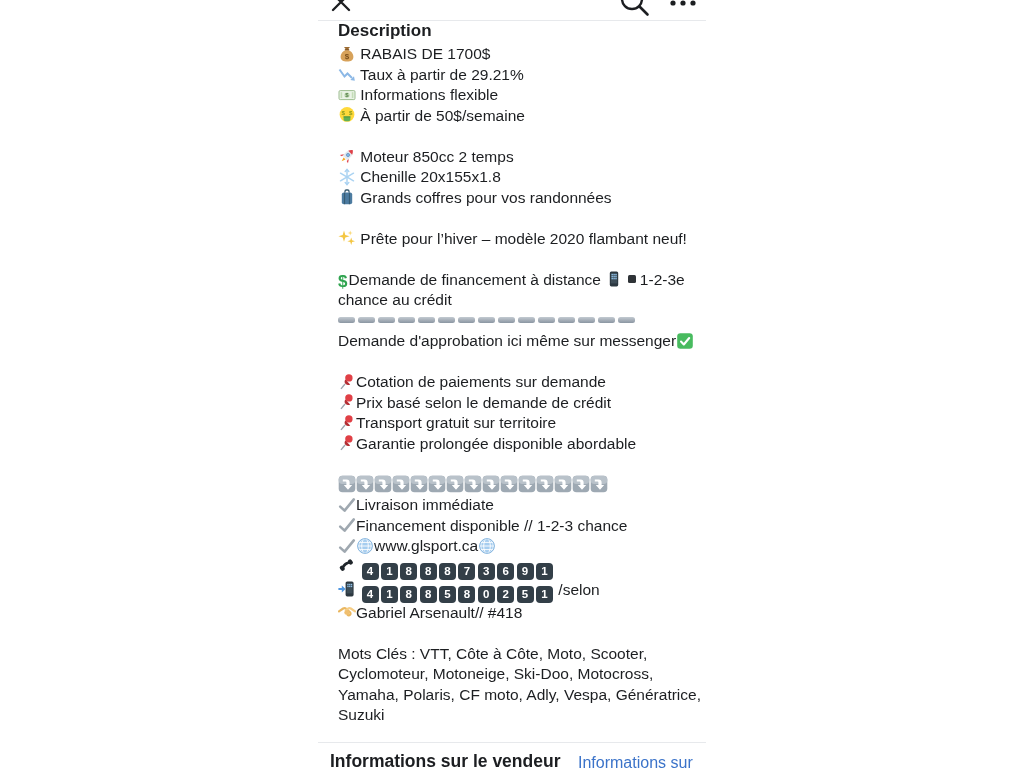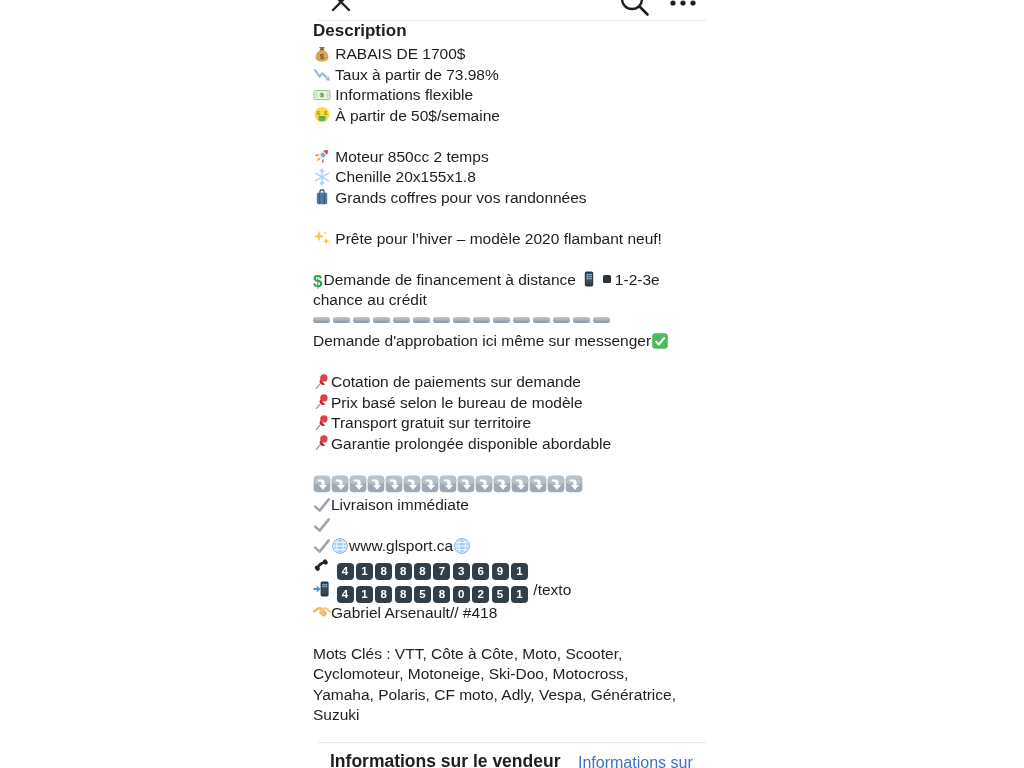--- a/index.html
+++ b/index.html
@@ -9,21 +9,21 @@
     font-family:"Liberation Sans", sans-serif;
   }
   .topbar-divider{position:absolute;left:318px;top:20px;width:388px;height:1px;background:#e7e9ec;}
   .footer-divider{position:absolute;left:318px;top:742px;width:388px;height:1px;background:#e7e9ec;}
   .tb-icon{position:absolute;cursor:pointer;}
   .close-icon{left:329px;top:-10px;width:24px;height:24px;}
   .search-icon{left:618px;top:-15px;width:34px;height:34px;}
   .more-icon{left:668px;top:-3px;width:30px;height:12px;}
   .tb-icon svg{display:block;width:100%;height:100%;}
 
-  .content{position:absolute;left:313px;top:21px;width:376px;}
+  .content{position:absolute;left:338px;top:21px;width:376px;}
   .desc-heading{font-size:17px;font-weight:700;margin:0 0 3px 0;line-height:20px;}
   .line{font-size:15.5px;line-height:20.5px;min-height:20.5px;white-space:pre-wrap;}
   .blank{height:20.5px;}
 
   .icon{display:inline-block;width:18px;height:18px;vertical-align:-3.5px;}
   .icon svg{display:block;width:100%;height:100%;}
   .dollar{display:inline-block;color:#2fa44f;font-weight:700;font-size:17px;line-height:17px;vertical-align:-2px;padding-right:1px;}
   .sq{display:inline-block;width:8px;height:8px;border-radius:1.5px;background:#2f3337;vertical-align:2px;}
   .minus{display:inline-block;width:17px;height:6px;border-radius:2.5px;margin-right:3px;vertical-align:3px;
          background:linear-gradient(#c3cad1,#8b96a2);}
@@ -62,21 +62,21 @@
   <div id="desc-lines">
       <div class="line"><span class="icon"><svg viewBox="0 0 18 18">
             <path d="M6 2h6l-2 2.6H8z" fill="#9c6b31"></path>
             <rect x="6.7" y="4.1" width="4.6" height="1.6" rx=".8" fill="#8a5a26"></rect>
             <path d="M9 5.3c-4 0-6.4 3.4-6.4 6.7 0 3 2.6 4.6 6.4 4.6s6.4-1.6 6.4-4.6C15.4 8.7 13 5.3 9 5.3z" fill="#d7a25a"></path>
             <text x="9" y="13.7" font-size="8" font-weight="bold" fill="#7c511c" text-anchor="middle">$</text>
           </svg></span><span> RABAIS DE 1700$</span></div>
       <div class="line"><span class="icon"><svg viewBox="0 0 18 18">
             <polyline points="1.5,4.5 6.5,11.5 9.5,8.5 14,13" fill="none" stroke="#8cb8e6" stroke-width="2"></polyline>
             <path d="M12.3 14.9l4.5.9-.8-4.5z" fill="#8cb8e6"></path>
-          </svg></span><span> Taux à partir de 73.98%</span></div>
+          </svg></span><span> Taux à partir de 29.21%</span></div>
       <div class="line"><span class="icon"><svg viewBox="0 0 18 18">
             <rect x="1" y="4.6" width="16" height="9" rx="1.2" fill="#eaf3e6" stroke="#9dbd90"></rect>
             <rect x="2.6" y="6.2" width="1.6" height="5.8" fill="#c4dcb6"></rect>
             <rect x="13.8" y="6.2" width="1.6" height="5.8" fill="#c4dcb6"></rect>
             <circle cx="9" cy="9.1" r="2.7" fill="#c4dcb6"></circle>
             <text x="9" y="11.3" font-size="6" font-weight="bold" fill="#55804a" text-anchor="middle">$</text>
           </svg></span><span> Informations flexible</span></div>
       <div class="line"><span class="icon"><svg viewBox="0 0 18 18">
             <circle cx="9" cy="8.4" r="7.4" fill="#ffd93b"></circle>
             <text x="5.3" y="9.4" font-size="6.2" font-weight="bold" fill="#8a9a1c" text-anchor="middle">$</text>
@@ -142,21 +142,21 @@
       <div class="blank"></div>
       <div class="line"><span class="icon"><svg viewBox="0 0 18 18">
             <line x1="7" y1="11" x2="3" y2="15.9" stroke="#9aa4ad" stroke-width="1.4"></line>
             <circle cx="10.9" cy="4.9" r="3.7" fill="#e04046"></circle>
             <path d="M7.3 6.5c-1.1 1.7-.9 3.2.4 4.5 1.3 1.3 2.8 1.5 4.5.4z" fill="#b32f34"></path>
           </svg></span><span>Cotation de paiements sur demande</span></div>
       <div class="line"><span class="icon"><svg viewBox="0 0 18 18">
             <line x1="7" y1="11" x2="3" y2="15.9" stroke="#9aa4ad" stroke-width="1.4"></line>
             <circle cx="10.9" cy="4.9" r="3.7" fill="#e04046"></circle>
             <path d="M7.3 6.5c-1.1 1.7-.9 3.2.4 4.5 1.3 1.3 2.8 1.5 4.5.4z" fill="#b32f34"></path>
-          </svg></span><span>Prix basé selon le bureau de modèle</span></div>
+          </svg></span><span>Prix basé selon le demande de crédit</span></div>
       <div class="line"><span class="icon"><svg viewBox="0 0 18 18">
             <line x1="7" y1="11" x2="3" y2="15.9" stroke="#9aa4ad" stroke-width="1.4"></line>
             <circle cx="10.9" cy="4.9" r="3.7" fill="#e04046"></circle>
             <path d="M7.3 6.5c-1.1 1.7-.9 3.2.4 4.5 1.3 1.3 2.8 1.5 4.5.4z" fill="#b32f34"></path>
           </svg></span><span>Transport gratuit sur territoire</span></div>
       <div class="line"><span class="icon"><svg viewBox="0 0 18 18">
             <line x1="7" y1="11" x2="3" y2="15.9" stroke="#9aa4ad" stroke-width="1.4"></line>
             <circle cx="10.9" cy="4.9" r="3.7" fill="#e04046"></circle>
             <path d="M7.3 6.5c-1.1 1.7-.9 3.2.4 4.5 1.3 1.3 2.8 1.5 4.5.4z" fill="#b32f34"></path>
           </svg></span><span>Garantie prolongée disponible abordable</span></div>
@@ -220,21 +220,21 @@
           </svg></span><span class="icon"><svg viewBox="0 0 18 18">
             <rect x=".7" y=".7" width="16.6" height="16.6" rx="3.8" fill="#9ea9b3"></rect>
             <rect x=".7" y=".7" width="16.6" height="8.3" rx="3.8" fill="#b9c2ca"></rect>
             <path d="M4.8 4.4h3.8c2 0 3 1 3 3v2.6h2.6L10 14.8 5.8 10h2.6V7.4c0-.5-.3-.8-.8-.8H4.8z" fill="#fff"></path>
           </svg></span></div>
       <div class="line"><span class="icon"><svg viewBox="0 0 18 18">
             <path d="M2.2 10.6 6.6 14.6 15.8 3.4" fill="none" stroke="#9fa8b0" stroke-width="2.6" stroke-linecap="round" stroke-linejoin="round"></path>
           </svg></span><span>Livraison immédiate</span></div>
       <div class="line"><span class="icon"><svg viewBox="0 0 18 18">
             <path d="M2.2 10.6 6.6 14.6 15.8 3.4" fill="none" stroke="#9fa8b0" stroke-width="2.6" stroke-linecap="round" stroke-linejoin="round"></path>
-          </svg></span></div>
+          </svg></span><span>Financement disponible // 1-2-3 chance</span></div>
       <div class="line"><span class="icon"><svg viewBox="0 0 18 18">
             <path d="M2.2 10.6 6.6 14.6 15.8 3.4" fill="none" stroke="#9fa8b0" stroke-width="2.6" stroke-linecap="round" stroke-linejoin="round"></path>
           </svg></span><span class="icon"><svg viewBox="0 0 18 18">
             <circle cx="9" cy="9" r="7.4" fill="#a6cdef"></circle>
             <g fill="none" stroke="#fff" stroke-width=".9">
               <ellipse cx="9" cy="9" rx="3.3" ry="7.4"></ellipse>
               <ellipse cx="9" cy="9" rx="6.3" ry="7.4"></ellipse>
               <line x1="1.6" y1="9" x2="16.4" y2="9"></line>
               <line x1="2.5" y1="5.4" x2="15.5" y2="5.4"></line>
               <line x1="2.5" y1="12.6" x2="15.5" y2="12.6"></line>
@@ -263,21 +263,21 @@
             <rect x="8.7" y="3.2" width="5.8" height="10.2" fill="#3d4d57"></rect>
             <g fill="#8fc1ea">
               <rect x="9.3" y="3.9" width="1.3" height="1.3"></rect>
               <rect x="11.1" y="3.9" width="1.3" height="1.3"></rect>
               <rect x="12.9" y="3.9" width="1.3" height="1.3"></rect>
               <rect x="9.3" y="5.8" width="1.3" height="1.3"></rect>
               <rect x="11.1" y="5.8" width="1.3" height="1.3"></rect>
               <rect x="12.9" y="5.8" width="1.3" height="1.3"></rect>
             </g>
             <path d="M.4 8h3.4V5.5L7.6 9 3.8 12.5V10H.4z" fill="#4e96e0"></path>
-          </svg></span><span> </span><span class="keycap">4</span><span class="keycap">1</span><span class="keycap">8</span><span class="keycap">8</span><span class="keycap">5</span><span class="keycap">8</span><span class="keycap">0</span><span class="keycap">2</span><span class="keycap">5</span><span class="keycap">1</span><span> /texto</span></div>
+          </svg></span><span> </span><span class="keycap">4</span><span class="keycap">1</span><span class="keycap">8</span><span class="keycap">8</span><span class="keycap">5</span><span class="keycap">8</span><span class="keycap">0</span><span class="keycap">2</span><span class="keycap">5</span><span class="keycap">1</span><span> /selon</span></div>
       <div class="line"><span class="icon"><svg viewBox="0 0 18 18">
             <path d="M1 8.4 5.2 5.5c.9-.6 2-.5 2.8.2l4 3.7c.7.7.7 1.8 0 2.4-.7.7-1.8.7-2.4 0" fill="none" stroke="#eab760" stroke-width="2.2" stroke-linecap="round"></path>
             <path d="M17 8.4 12.8 5.5c-.9-.6-2-.5-2.8.2L7.8 7.6" fill="none" stroke="#f6cd85" stroke-width="2.2" stroke-linecap="round"></path>
             <rect x="6.3" y="7.2" width="5.4" height="4.6" rx="2.3" fill="#f0bf70"></rect>
           </svg></span><span>Gabriel Arsenault// #418</span></div>
       <div class="blank"></div>
       <div class="line"><span>Mots Clés : VTT, Côte à Côte, Moto, Scooter, Cyclomoteur, Motoneige, Ski-Doo, Motocross, Yamaha, Polaris, CF moto, Adly, Vespa, Génératrice, Suzuki</span></div>
     </div>
 </div>
 

